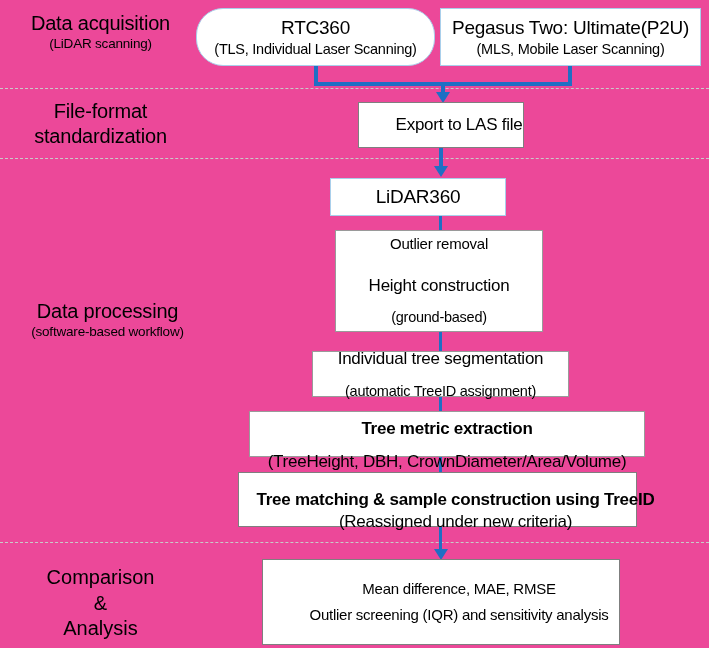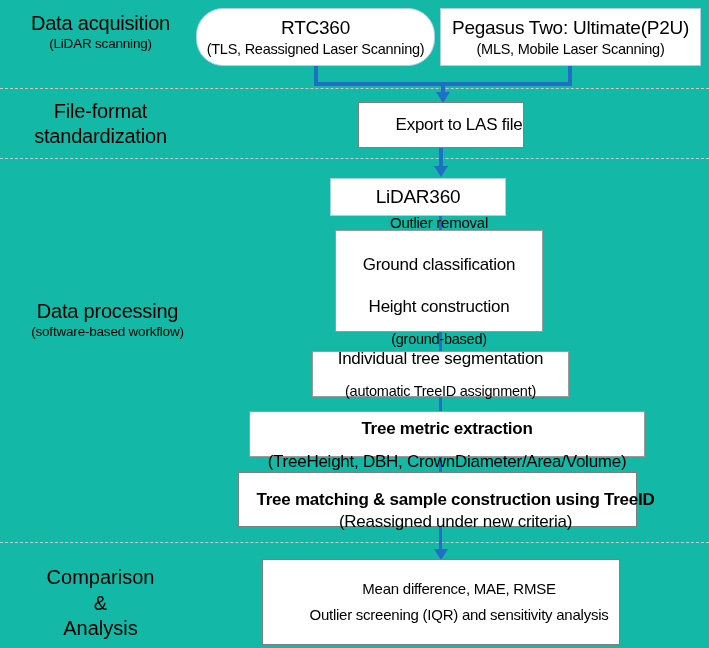--- a/index.html
+++ b/index.html
@@ -9,21 +9,21 @@
   }
   body {
     font-family: "Liberation Sans", sans-serif;
     color: #000000;
   }
   #canvas {
     position: relative;
     width: 709px;
     height: 648px;
     overflow: hidden;
-    background: #14b8a6;
+    background: #ec4899;
   }
 
   
   .stage-label {
     position: absolute;
     text-align: center;
     line-height: 1.15;
   }
   .stage-title {
     font-size: 20px;
@@ -136,21 +136,21 @@
 
   <div class="conn thick-v" style="left:568px; top:64px; height:22px;"></div>
 
   <div class="conn thick-h" style="left:314px; top:82px; width:258px;"></div>
 
   <div class="conn thick-v" style="left:441px; top:82px; height:14px;"></div>
   <div class="arrow" style="left:436px; top:92px;"></div>
 
   <div class="box blue" style="left:196px; top:8px; width:239px; height:58px;border-radius:27px;">
     <span class="line bigger">RTC360</span>
-    <span class="line sub">(TLS, Reassigned Laser Scanning)</span>
+    <span class="line sub">(TLS, Individual Laser Scanning)</span>
   </div>
 
   <div class="box blue" style="left:440px; top:8px; width:261px; height:58px;">
     <span class="line bigger">Pegasus Two: Ultimate(P2U)</span>
     <span class="line sub">(MLS, Mobile Laser Scanning)</span>
   </div>
 
   <div class="box gray" style="left:358px; top:102px; width:166px; height:46px;">
     <span class="line big">Export to LAS file</span>
   </div>
@@ -159,21 +159,20 @@
   <div class="arrow" style="left:434px; top:166px;"></div>
 
   <div class="box blue" style="left:330px; top:178px; width:176px; height:38px;">
     <span class="line bigger">LiDAR360</span>
   </div>
 
   <div class="conn v" style="left:439px; top:216px; height:18px;"></div>
 
   <div class="box thin" style="left:335px; top:230px; width:208px; height:102px;">
     <span class="line">Outlier removal</span>
-    <span class="line big spaced">Ground classification</span>
     <span class="line big spaced">Height construction</span>
     <span class="line sub">(ground-based)</span>
   </div>
 
   <div class="conn v" style="left:439px; top:332px; height:20px;"></div>
 
   <div class="box thin" style="left:312px; top:351px; width:257px; height:46px;">
     <span class="line big">Individual tree segmentation</span>
     <span class="line sub">(automatic TreeID assignment)</span>
   </div>

